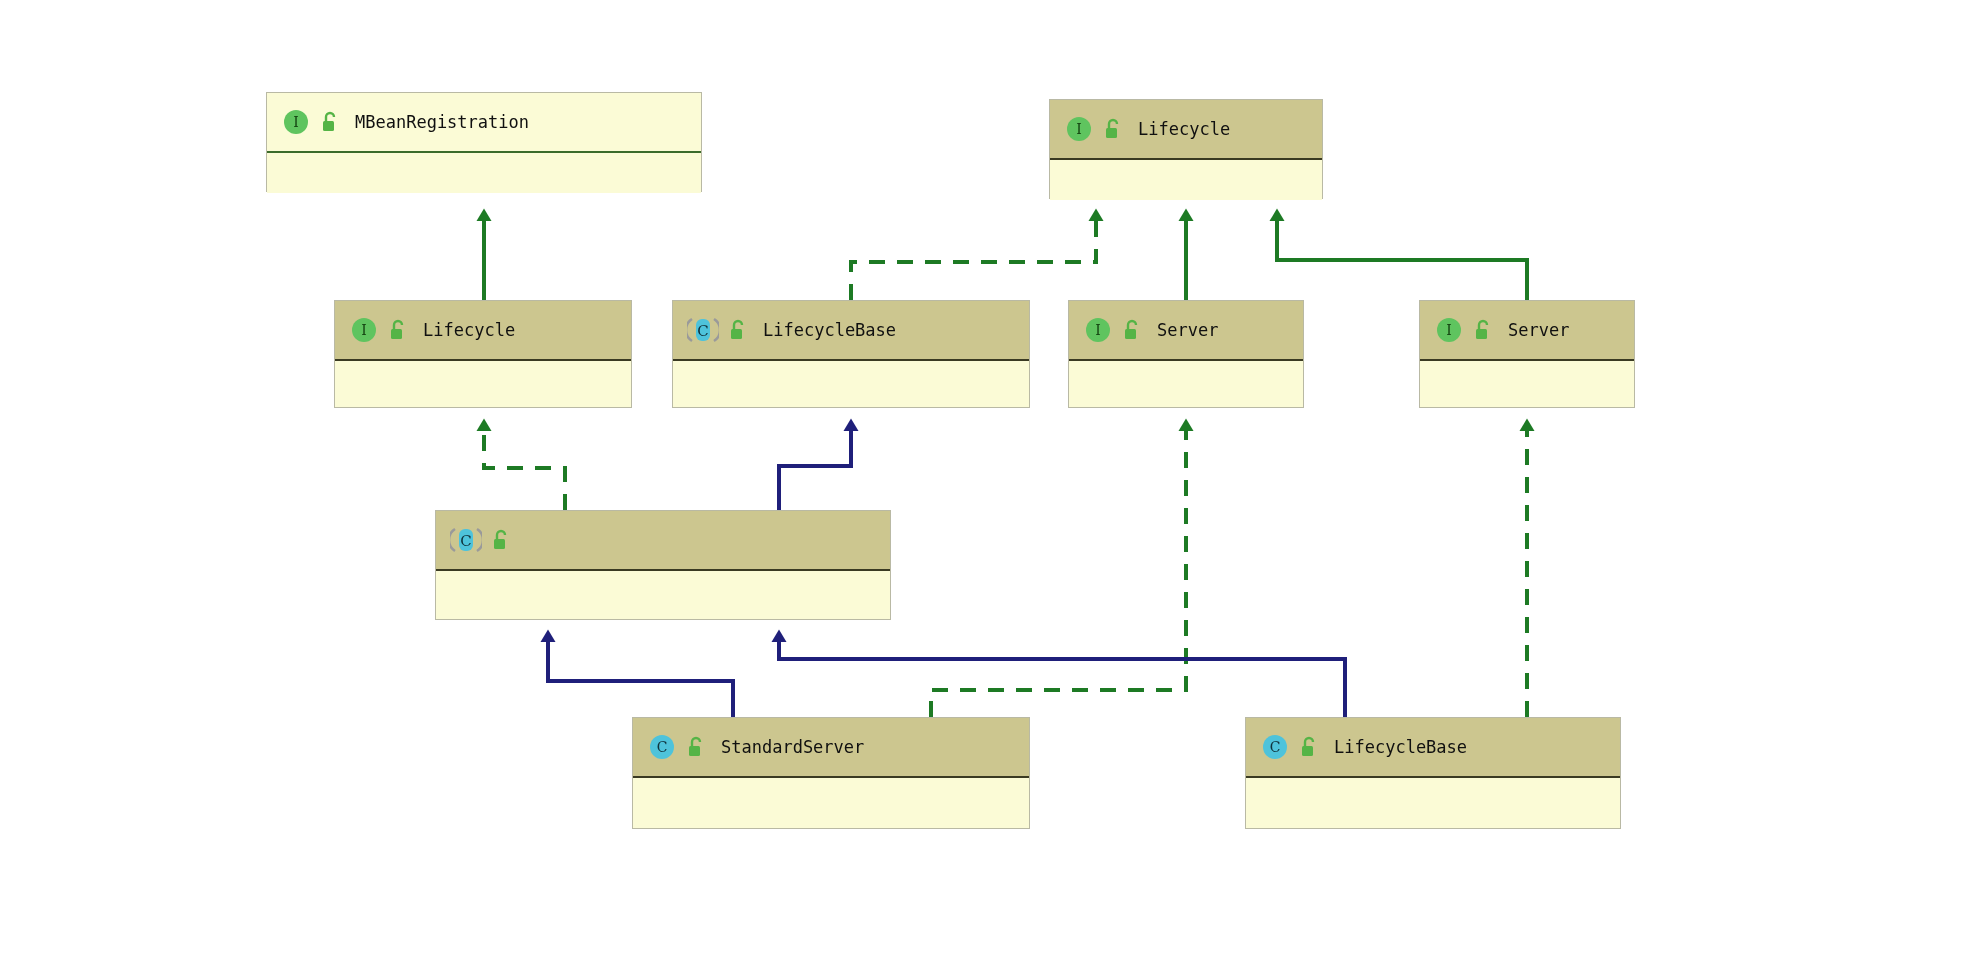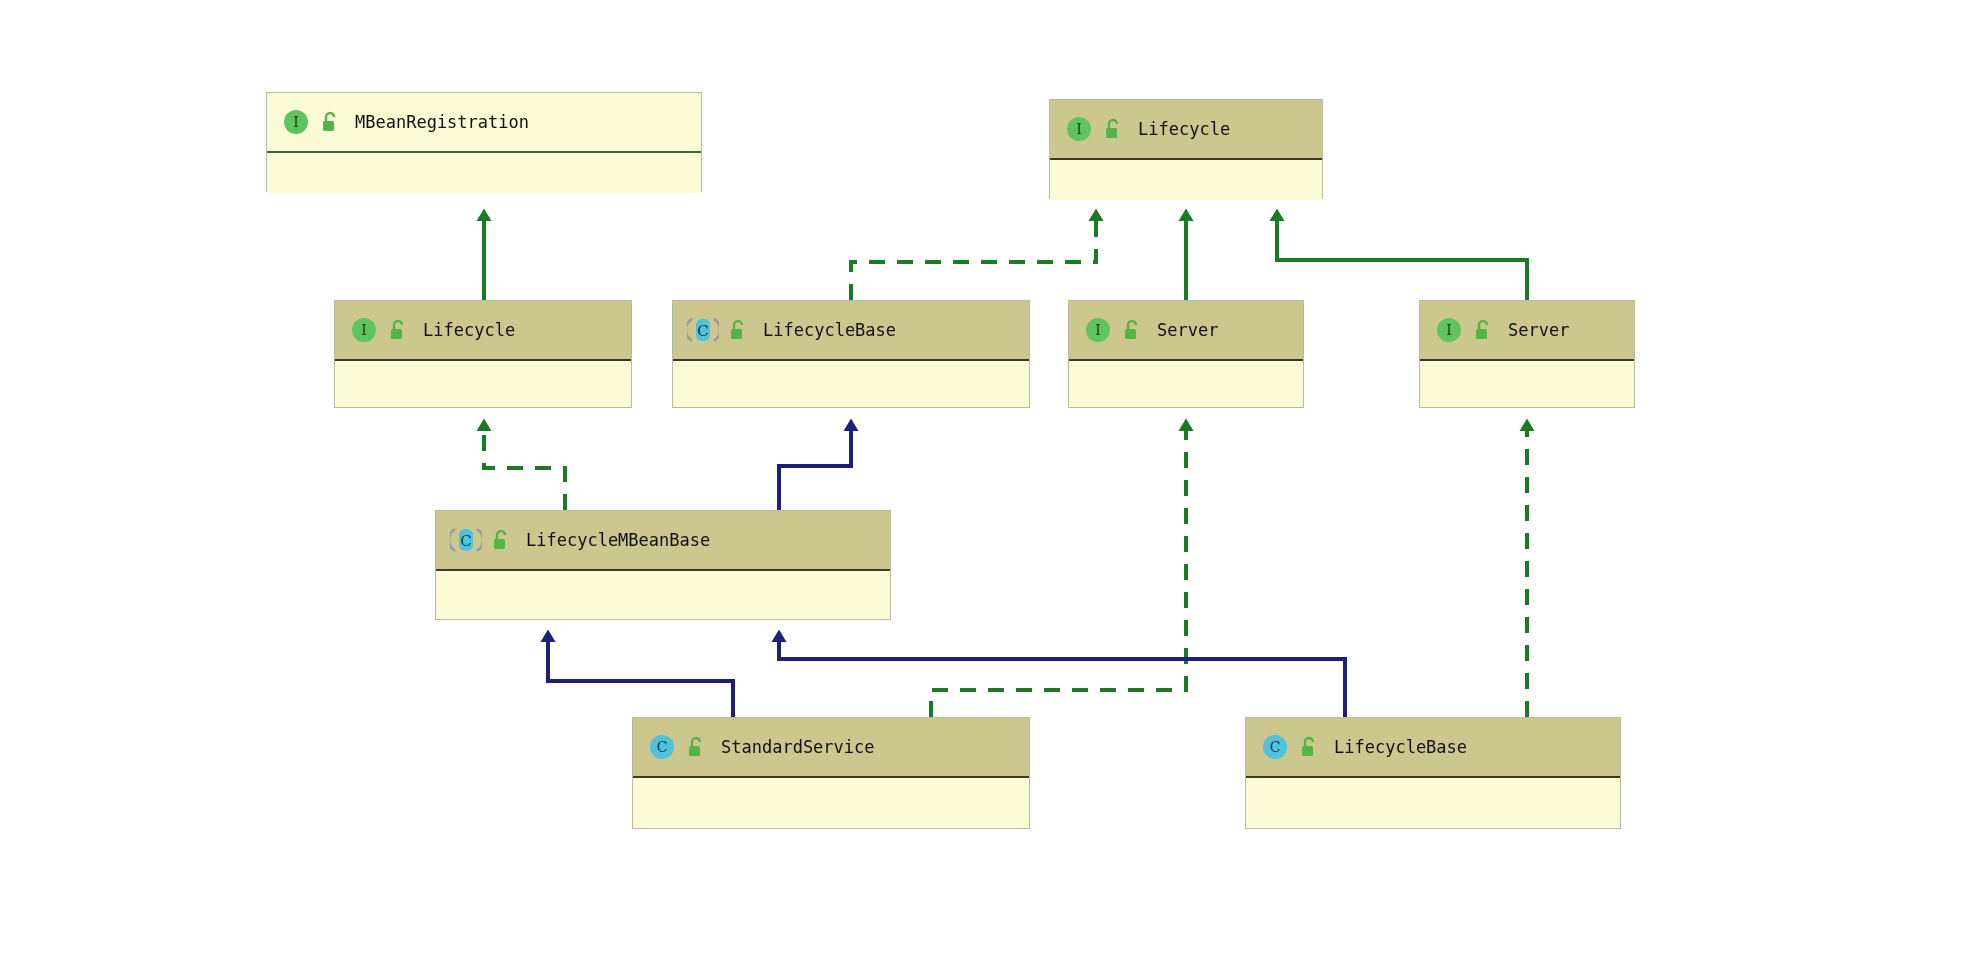--- a/index.html
+++ b/index.html
@@ -200,36 +200,35 @@
       <svg class="ico" width="32" height="30" viewBox="0 0 32 30">
         <path d="M5,4 a13,13 0 0 0 0,22" fill="none" stroke="#9a9a9a" stroke-width="2.6"></path>
         <path d="M27,4 a13,13 0 0 1 0,22" fill="none" stroke="#9a9a9a" stroke-width="2.6"></path>
         <rect x="9" y="4" width="14" height="22" rx="6" fill="#4ec3db"></rect>
         <text x="16" y="21" text-anchor="middle" font-family="DejaVu Serif, serif" font-size="15" fill="#10333d">C</text>
       </svg>
       <svg class="lock" width="22" height="24" viewBox="0 0 22 24">
         <path d="M7,11 L7,7 a4,4 0 0 1 8,0" fill="none" stroke="#55b446" stroke-width="2.4"></path>
         <rect x="4" y="11" width="11" height="10" rx="1.5" fill="#55b446"></rect>
       </svg>
-      <span class="node-title">LifecycleMBeanBase</span>
     </div>
     <div class="node-body"></div>
   </div>
 
   <div class="node" style="left:632px;top:717px;width:398px;height:112px;">
     <div class="node-header">
       <svg class="ico" width="30" height="30" viewBox="0 0 30 30">
         <circle cx="15" cy="15" r="12" fill="#4ec3db"></circle>
         <text x="15" y="20" text-anchor="middle" font-family="DejaVu Serif, serif" font-size="14" fill="#10333d">C</text>
       </svg>
       <svg class="lock" width="22" height="24" viewBox="0 0 22 24">
         <path d="M7,11 L7,7 a4,4 0 0 1 8,0" fill="none" stroke="#55b446" stroke-width="2.4"></path>
         <rect x="4" y="11" width="11" height="10" rx="1.5" fill="#55b446"></rect>
       </svg>
-      <span class="node-title">StandardService</span>
+      <span class="node-title">StandardServer</span>
     </div>
     <div class="node-body"></div>
   </div>
 
   <div class="node" style="left:1245px;top:717px;width:376px;height:112px;">
     <div class="node-header">
       <svg class="ico" width="30" height="30" viewBox="0 0 30 30">
         <circle cx="15" cy="15" r="12" fill="#4ec3db"></circle>
         <text x="15" y="20" text-anchor="middle" font-family="DejaVu Serif, serif" font-size="14" fill="#10333d">C</text>
       </svg>

